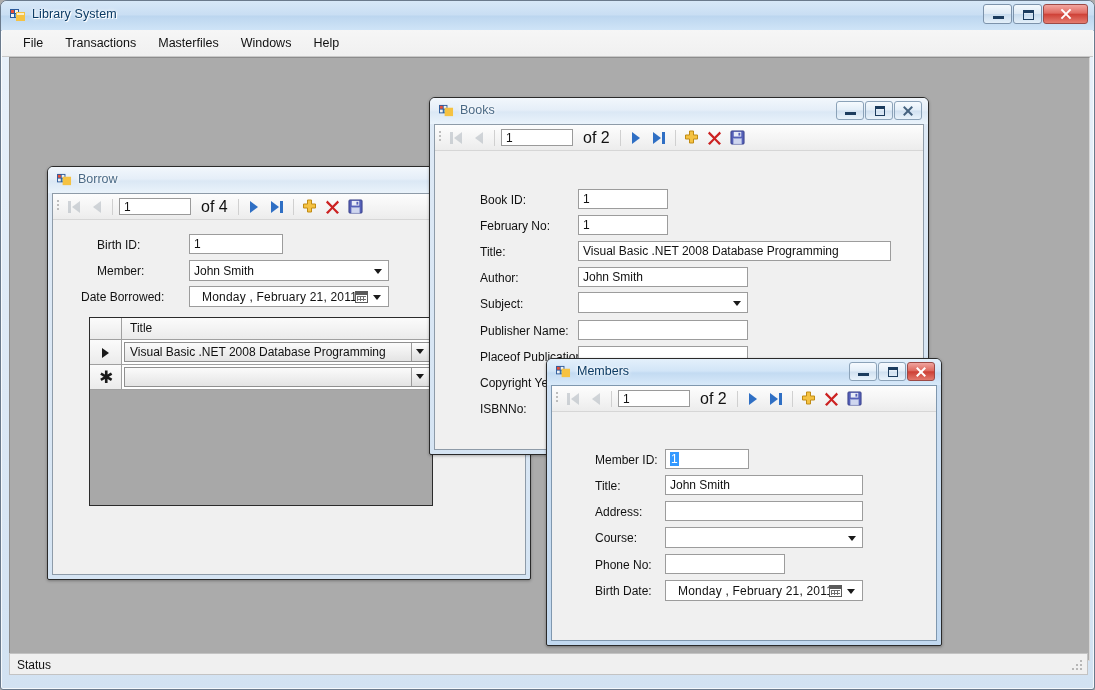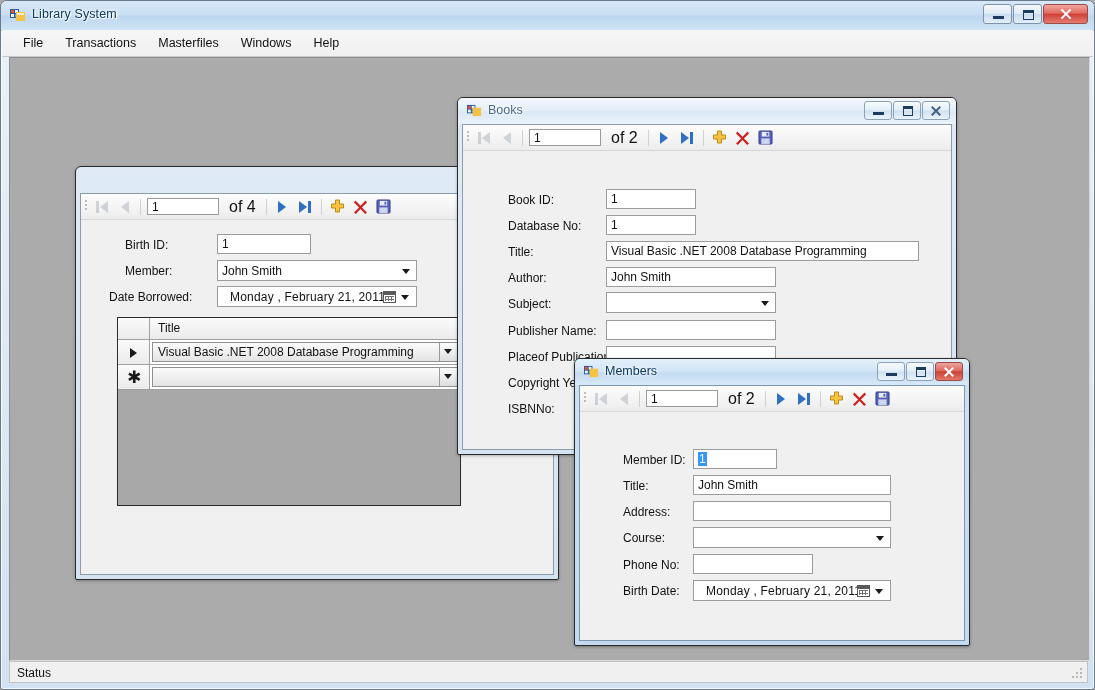--- a/index.html
+++ b/index.html
@@ -77,35 +77,34 @@
     background:#ababab;
     border-top:1px solid #8c8c8c;
     border-left:1px solid #8c8c8c;
     border-right:1px solid #d7d7d7;
     border-bottom:1px solid #d7d7d7;
     overflow:hidden;
   }
 
   
   .statusbar{
-    position:absolute;left:8px;bottom:6px;width:1079px;height:22px;
+    position:absolute;left:8px;bottom:14px;width:1079px;height:22px;
     background:#f0f0f0;border:1px solid #c3c3c3;
     box-sizing:border-box;
   }
   .status-text{position:absolute;left:7px;top:4px;font-size:12px;color:#111;}
   .status-grip{
     position:absolute;right:3px;bottom:2px;width:13px;height:13px;opacity:.55;
   }
 
   
   .child{
     position:absolute;box-sizing:border-box;
     border-radius:6px 6px 2px 2px;
     overflow:hidden;
-    margin-left:28px;
   }
   .child.active{
     border:1px solid #2a2a2a;
     background:linear-gradient(180deg,#cfe1f4 0%,#c2d9f0 100%);
     box-shadow:0 1px 3px rgba(0,0,0,.35);
   }
   .child.inactive{
     border:1px solid #2a2a2a;
     background:linear-gradient(180deg,#dfeaf6 0%,#d5e4f3 100%);
     box-shadow:0 1px 3px rgba(0,0,0,.3);
@@ -322,20 +321,33 @@
       <div class="menu-item" style="margin-left:10px;">File</div>
       <div class="menu-item">Transactions</div>
       <div class="menu-item">Masterfiles</div>
       <div class="menu-item">Windows</div>
       <div class="menu-item">Help</div>
     </div>
 
     <div class="mdi-client">
 
       <div class="child inactive" style="left:37px;top:108px;width:484px;height:414px;z-index:1;">
+        <div class="child-title">
+          <span class="child-icon">
+            <svg width="15" height="14" viewBox="0 0 16 15">
+              <rect x="0" y="1" width="9" height="9" fill="#2b5a9b"></rect>
+              <rect x="1" y="2" width="3" height="3" fill="#e8503a"></rect>
+              <rect x="5" y="2" width="3" height="3" fill="#f2f2f2"></rect>
+              <rect x="1" y="6" width="3" height="3" fill="#f2f2f2"></rect>
+              <rect x="5" y="6" width="3" height="3" fill="#5aa3dd"></rect>
+              <rect x="6" y="4" width="9" height="9" fill="#f5c242"></rect>
+            </svg>
+          </span>
+          <div class="child-title-text">Borrow</div>
+        </div>
         <div class="child-body">
 
           <div class="navbar">
             <div class="grip">
               <i style="top:6px"></i>
                 <i style="top:10px"></i>
                 <i style="top:14px"></i>
             </div>
             <div class="navbtn disabled">
               <span class="row">
@@ -505,21 +517,21 @@
                 <rect x="9" y="3" width="2" height="3" fill="#5560b8"></rect>
                 <rect x="3.5" y="9" width="9" height="6" fill="#cfd6ef" stroke="#9aa3d4" stroke-width=".5"></rect>
               </svg>
             </div>
           </div>
 
           <div class="form-area">
             <div class="lbl" style="left:45px;top:43px;">Book ID:</div>
             <div class="tb" style="left:143px;top:39px;width:90px;">1</div>
 
-            <div class="lbl" style="left:45px;top:69px;">Database No:</div>
+            <div class="lbl" style="left:45px;top:69px;">February No:</div>
             <div class="tb" style="left:143px;top:65px;width:90px;">1</div>
 
             <div class="lbl" style="left:45px;top:95px;">Title:</div>
             <div class="tb" style="left:143px;top:91px;width:313px;">Visual Basic .NET 2008 Database Programming</div>
 
             <div class="lbl" style="left:45px;top:121px;">Author:</div>
             <div class="tb" style="left:143px;top:117px;width:170px;">John Smith</div>
 
             <div class="lbl" style="left:45px;top:147px;">Subject:</div>
             <div class="cb" style="left:143px;top:142px;width:170px;">

